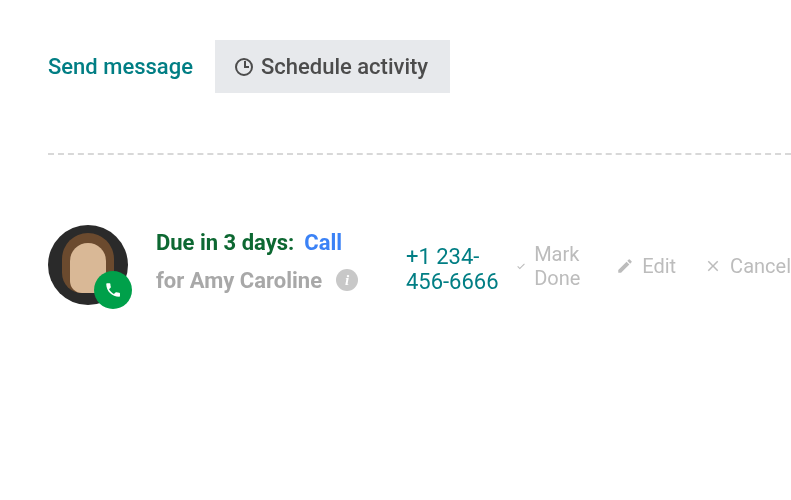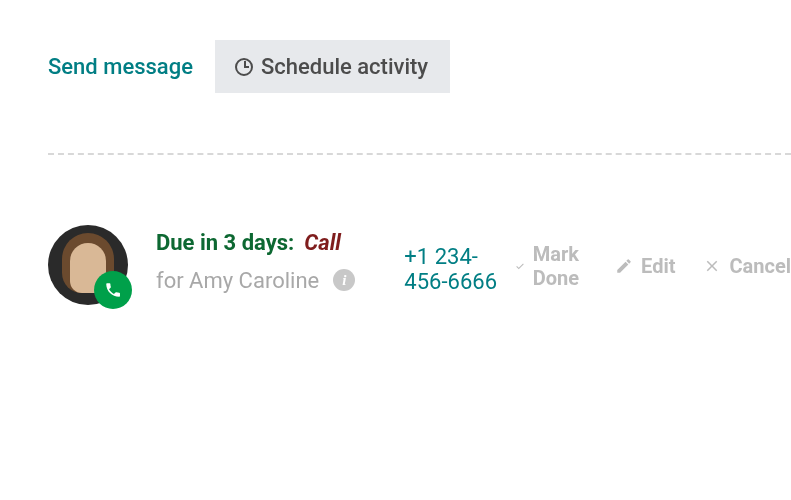--- a/index.html
+++ b/index.html
@@ -128,27 +128,26 @@
       display: flex;
       align-items: center;
       gap: 10px;
       flex-wrap: wrap;
     }
     .due {
       color: #0d6832;
       font-weight: 700;
     }
     .activity-type {
-      color: #7f1d1d;
+      color: #3b82f6;
       font-weight: 700;
-      font-style: italic;
     }
     .assignee {
       color: #a8a8a8;
-      font-weight: 400;
+      font-weight: 700;
     }
     .info-icon {
       width: 22px;
       height: 22px;
       background: #c8c8c8;
       border-radius: 50%;
       display: inline-flex;
       align-items: center;
       justify-content: center;
       color: #ffffff;
@@ -162,21 +161,21 @@
       color: #017e84;
       font-size: 22px;
       margin-top: 15px;
     }
     .actions {
       display: flex;
       gap: 28px;
       margin-top: 8px;
       font-size: 20px;
       color: #bcbcbc;
-      font-weight: 700;
+      font-weight: 400;
     }
     .action {
       display: inline-flex;
       align-items: center;
       gap: 8px;
       cursor: pointer;
     }
     .action svg {
       width: 18px;
       height: 18px;

